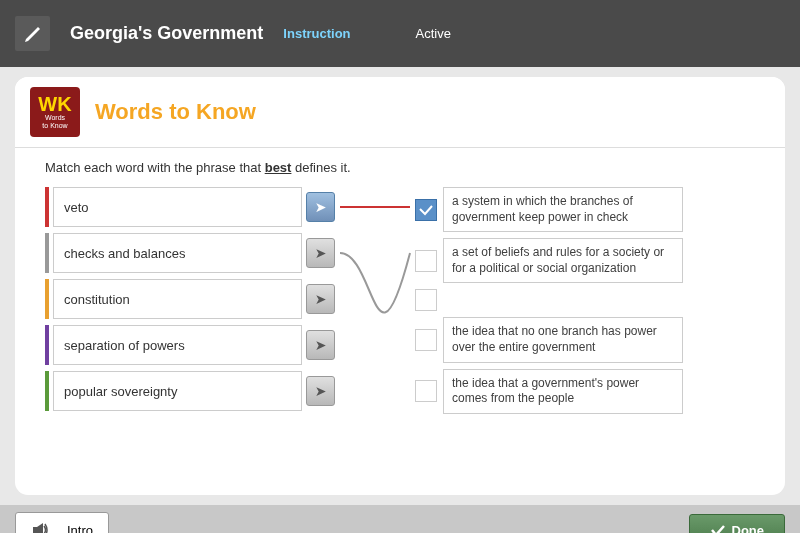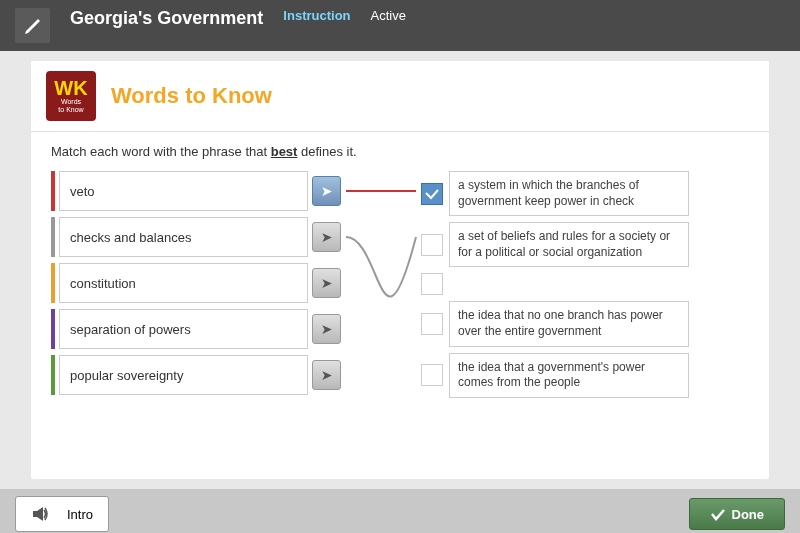--- a/index.html
+++ b/index.html
@@ -9,54 +9,55 @@
       width: 800px;
       height: 533px;
       overflow: hidden;
       position: relative;
     }
 
     
     .top-bar {
       background: #4a4a4a;
       color: white;
-      padding: 8px 15px;
-      display: flex;
-      align-items: flex-start;
+      padding: 16px 15px;
+      display: flex;
+      align-items: center;
       gap: 20px;
     }
     .top-bar-title {
       font-size: 18px;
       font-weight: bold;
     }
     .top-bar-instruction {
       color: #7dd3fc;
       font-size: 13px;
       font-weight: bold;
     }
     .top-bar-active {
       color: white;
       font-size: 13px;
+      margin-left: 45px;
     }
 
     
     .main-content {
       background: #e8e8e8;
       margin: 0;
       padding: 0;
       height: calc(533px - 45px - 50px);
       display: flex;
       flex-direction: column;
     }
 
     
     .card {
       background: white;
-      margin: 10px 31px;
-      border-radius: 2px;
+      margin: 10px 15px;
+      border-radius: 13px;
       overflow: hidden;
       flex: 1;
     }
 
     
     .card-header {
       background: white;
       padding: 10px 15px;
       display: flex;
       align-items: center;
@@ -90,21 +91,21 @@
       line-height: 1.2;
     }
     .card-title {
       font-size: 22px;
       font-weight: bold;
       color: #f5a623;
     }
 
     
     .card-body {
-      padding: 12px 20px;
+      padding: 12px 30px;
     }
     .instruction-text {
       font-size: 13px;
       margin-bottom: 12px;
       color: #333;
     }
     .instruction-text strong {
       font-weight: bold;
       text-decoration: underline;
     }

